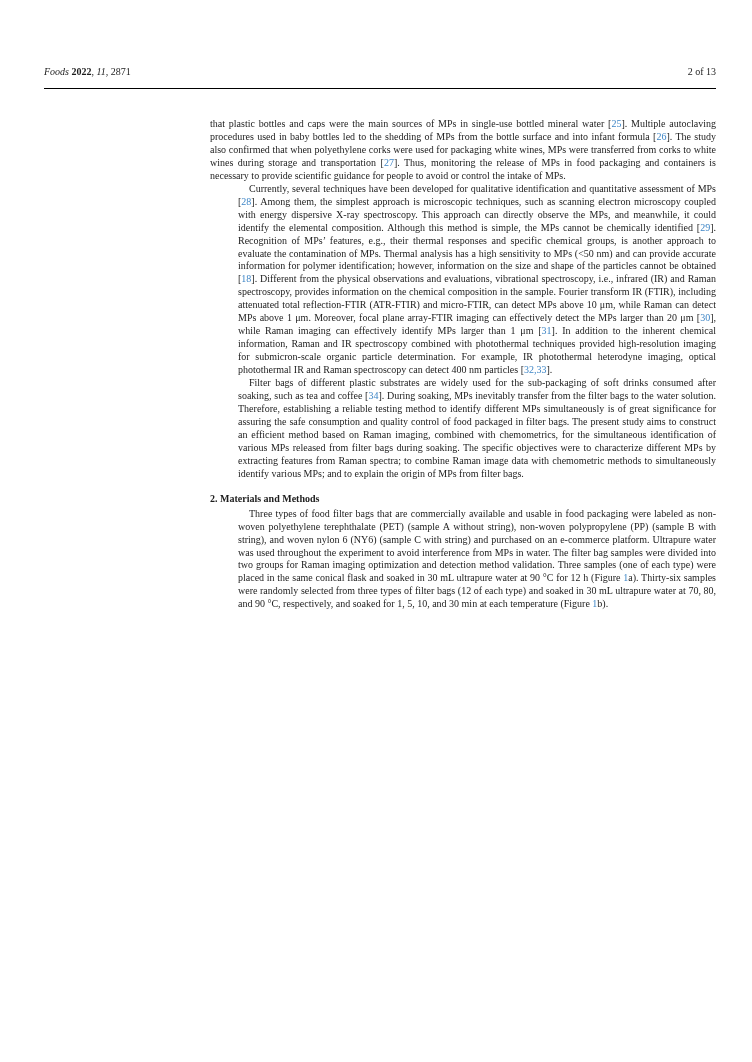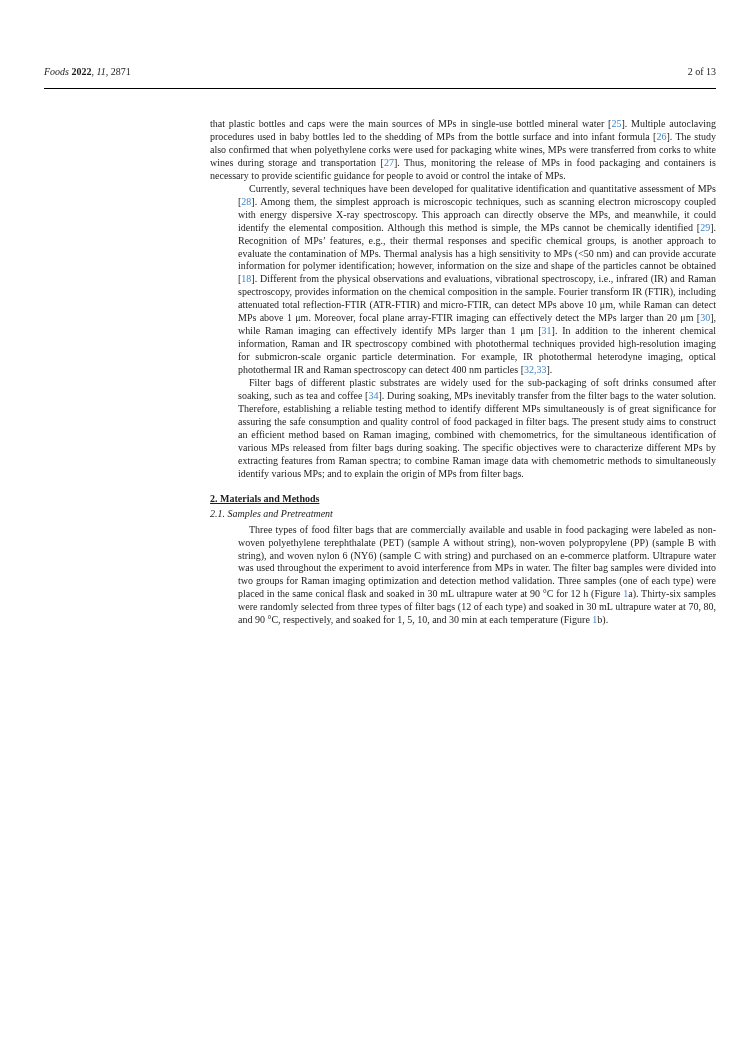--- a/index.html
+++ b/index.html
@@ -46,21 +46,20 @@
     line-height: 12.95px;
     text-align: justify;
   }
   .para { margin: 0; }
   .para.indent { text-indent: 11px; margin-left: 28px; }
   .cite { color: var(--cite, #3d85c6); }
   .section-heading {
     font-weight: bold;
     margin: 12px 0 2px 0;
     text-align: left;
-    text-decoration: underline;
   }
   .subsection-heading {
     font-style: italic;
     margin: 0 0 3px 0;
     text-align: left;
   }
 </style>
 </head>
 <body>
 
@@ -68,16 +67,15 @@
   <div class="header">
     <div class="journal"><span class="seg-italic">Foods </span><span class="seg-bold">2022</span><span class="seg-normal">, </span><span class="seg-italic">11</span><span class="seg-normal">, 2871</span></div>
     <div class="pageno">2 of 13</div>
   </div>
   <div class="rule"></div>
   <div class="column">
       <p class="para"><span>that plastic bottles and caps were the main sources of MPs in single-use bottled mineral water [</span><span class="cite">25</span><span>]. Multiple autoclaving procedures used in baby bottles led to the shedding of MPs from the bottle surface and into infant formula [</span><span class="cite">26</span><span>]. The study also confirmed that when polyethylene corks were used for packaging white wines, MPs were transferred from corks to white wines during storage and transportation [</span><span class="cite">27</span><span>]. Thus, monitoring the release of MPs in food packaging and containers is necessary to provide scientific guidance for people to avoid or control the intake of MPs.</span></p>
       <p class="para indent"><span>Currently, several techniques have been developed for qualitative identification and quantitative assessment of MPs [</span><span class="cite">28</span><span>]. Among them, the simplest approach is microscopic techniques, such as scanning electron microscopy coupled with energy dispersive X-ray spectroscopy. This approach can directly observe the MPs, and meanwhile, it could identify the elemental composition. Although this method is simple, the MPs cannot be chemically identified [</span><span class="cite">29</span><span>]. Recognition of MPs’ features, e.g., their thermal responses and specific chemical groups, is another approach to evaluate the contamination of MPs. Thermal analysis has a high sensitivity to MPs (&lt;50 nm) and can provide accurate information for polymer identification; however, information on the size and shape of the particles cannot be obtained [</span><span class="cite">18</span><span>]. Different from the physical observations and evaluations, vibrational spectroscopy, i.e., infrared (IR) and Raman spectroscopy, provides information on the chemical composition in the sample. Fourier transform IR (FTIR), including attenuated total reflection-FTIR (ATR-FTIR) and micro-FTIR, can detect MPs above 10 μm, while Raman can detect MPs above 1 μm. Moreover, focal plane array-FTIR imaging can effectively detect the MPs larger than 20 μm [</span><span class="cite">30</span><span>], while Raman imaging can effectively identify MPs larger than 1 μm [</span><span class="cite">31</span><span>]. In addition to the inherent chemical information, Raman and IR spectroscopy combined with photothermal techniques provided high-resolution imaging for submicron-scale organic particle determination. For example, IR photothermal heterodyne imaging, optical photothermal IR and Raman spectroscopy can detect 400 nm particles [</span><span class="cite">32,33</span><span>].</span></p>
       <p class="para indent"><span>Filter bags of different plastic substrates are widely used for the sub-packaging of soft drinks consumed after soaking, such as tea and coffee [</span><span class="cite">34</span><span>]. During soaking, MPs inevitably transfer from the filter bags to the water solution. Therefore, establishing a reliable testing method to identify different MPs simultaneously is of great significance for assuring the safe consumption and quality control of food packaged in filter bags. The present study aims to construct an efficient method based on Raman imaging, combined with chemometrics, for the simultaneous identification of various MPs released from filter bags during soaking. The specific objectives were to characterize different MPs by extracting features from Raman spectra; to combine Raman image data with chemometric methods to simultaneously identify various MPs; and to explain the origin of MPs from filter bags.</span></p>
       <div class="section-heading">2. Materials and Methods</div>
-      <div class="subsection-heading">2.1. Samples and Pretreatment</div>
       <p class="para indent"><span>Three types of food filter bags that are commercially available and usable in food packaging were labeled as non-woven polyethylene terephthalate (PET) (sample A without string), non-woven polypropylene (PP) (sample B with string), and woven nylon 6 (NY6) (sample C with string) and purchased on an e-commerce platform. Ultrapure water was used throughout the experiment to avoid interference from MPs in water. The filter bag samples were divided into two groups for Raman imaging optimization and detection method validation. Three samples (one of each type) were placed in the same conical flask and soaked in 30 mL ultrapure water at 90 °C for 12 h (Figure </span><span class="cite">1</span><span>a). Thirty-six samples were randomly selected from three types of filter bags (12 of each type) and soaked in 30 mL ultrapure water at 70, 80, and 90 °C, respectively, and soaked for 1, 5, 10, and 30 min at each temperature (Figure </span><span class="cite">1</span><span>b).</span></p>
     </div>
 </div>
 
 </body></html>

